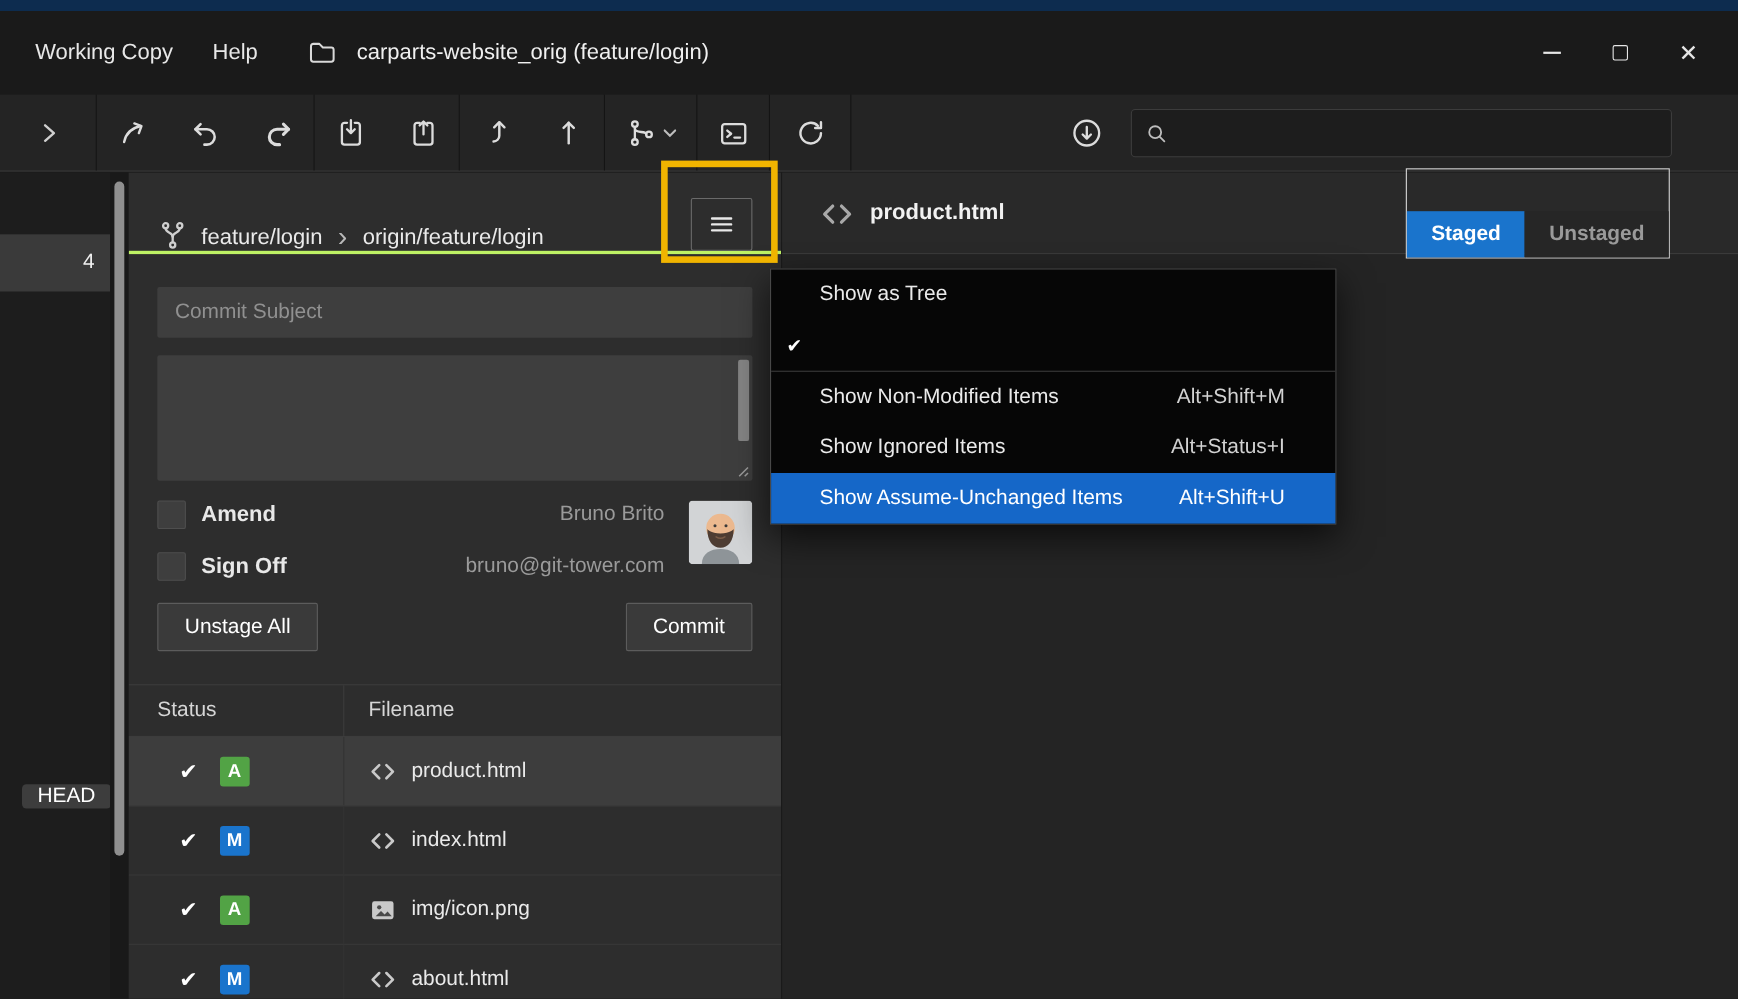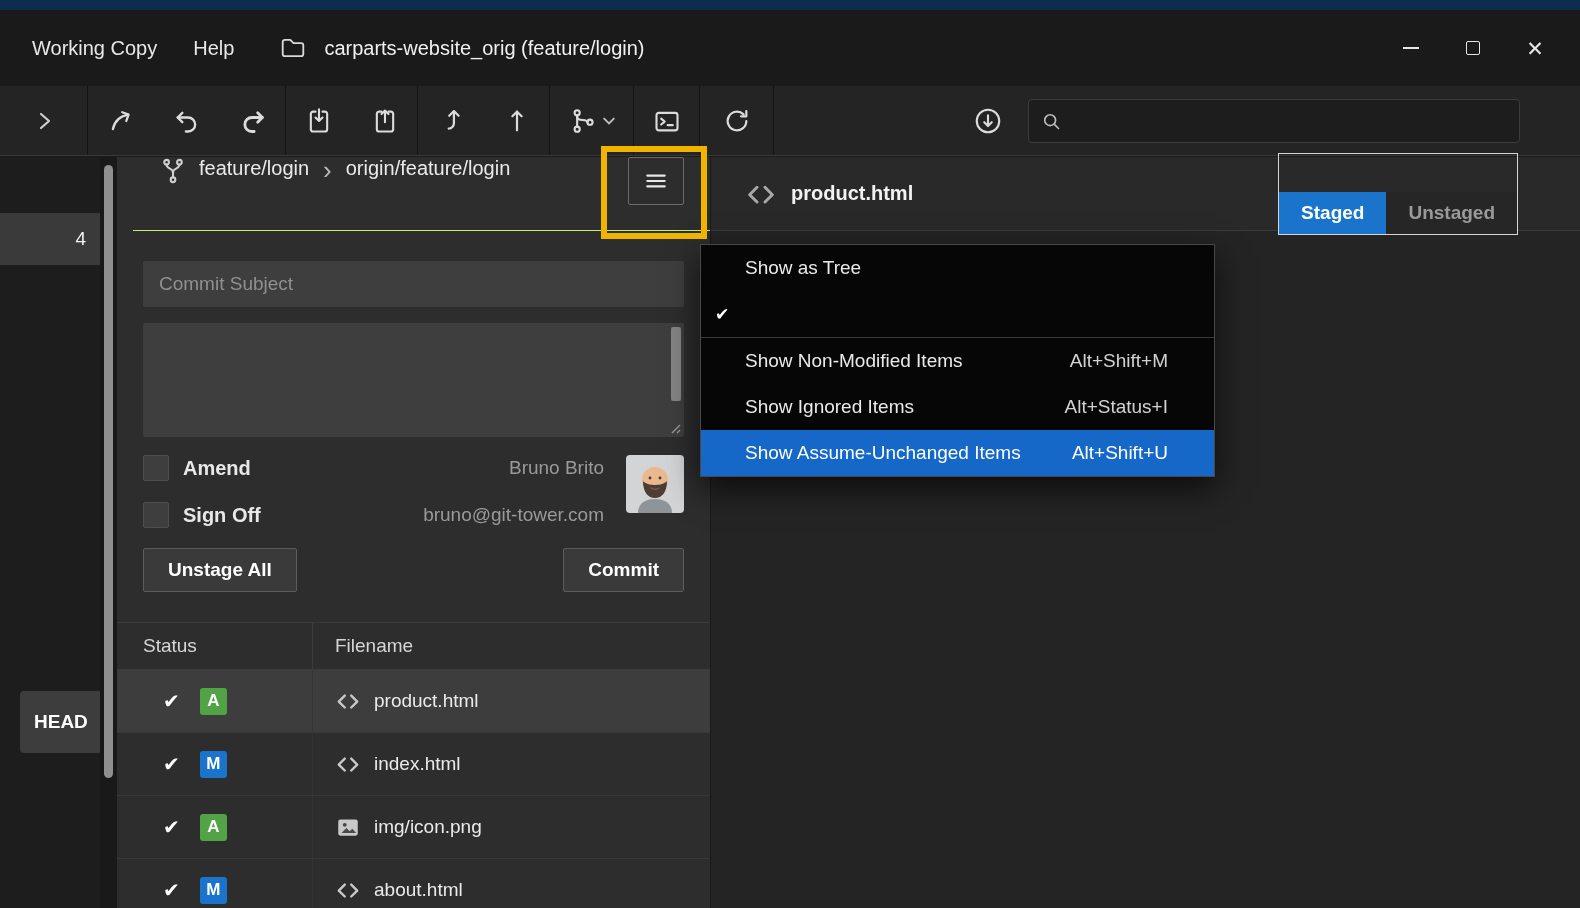--- a/index.html
+++ b/index.html
@@ -51,29 +51,29 @@
   
   .main { position:absolute; left:0; top:157px; width:100%; bottom:0; background:#242424; }
 
   .rail { position:absolute; left:0; top:0; bottom:0; width:100px; background:#1d1d1d; }
   .commit-row {
     position:absolute; left:0; top:56px; width:100px; height:52px; background:#3a3a3a;
     display:flex; align-items:center; justify-content:flex-end; padding-right:14px;
     color:#f0f0f0; font-size:19px;
   }
   .head-badge {
-    position:absolute; left:20px; top:534px; background:#3d3d3d; border-radius:4px;
-    padding:20px 14px; font-weight:bold; font-size:19px; color:#fff;
+    position:absolute; left:20px; top:556px; background:#3d3d3d; border-radius:4px;
+    padding:0 14px; font-weight:normal; font-size:19px; color:#fff;
   }
   .scrollstrip { position:absolute; left:100px; top:0; bottom:0; width:17px; background:#191919; }
   .scroll-thumb { position:absolute; left:4px; top:8px; width:9px; height:613px; background:#8f8f8f; border-radius:5px; }
 
   
   .workpanel { position:absolute; left:117px; top:0; bottom:0; width:593px; background:#2d2d2d; overflow:hidden; }
-  .branchbar { height:74px; border-bottom:1px solid #bef264; display:flex; align-items:flex-start; padding:0 26px; gap:12px;margin-left:16px; }
+  .branchbar { height:74px; border-bottom:3px solid #bef264; display:flex; align-items:flex-end; padding:0 26px; gap:12px; }
   .branch-name { font-size:20px; color:#eaeaea; }
   .crumb-chev { font-size:26px; color:#b9b9b9; line-height:1; margin:0 2px; }
   .listmode-btn {
     margin-left:auto; width:56px; height:48px; background:#2d2d2d;
     border:1px solid #6a6a6a; border-radius:2px; display:flex; align-items:center; justify-content:center;
   }
 
   .commit-area { padding:30px 26px 0; }
   .subject-input {
     width:100%; height:46px; background:#3e3e3e; border:none; outline:none; border-radius:2px;
@@ -93,21 +93,21 @@
   .meta-left { display:flex; flex-direction:column; gap:21px; }
   .chk-row { display:flex; align-items:center; gap:14px; height:26px; font-size:20px; color:#e8e8e8;font-weight:bold; }
   .checkbox { width:26px; height:26px; background:#3e3e3e; border:1px solid #4e4e4e; border-radius:2px; }
   .meta-right { flex:1; display:flex; flex-direction:column; gap:21px; align-items:flex-end; color:#9a9a9a; font-size:19px; }
   .meta-right div { height:26px; display:flex; align-items:center; }
   .avatar { width:58px; height:58px; margin-left:22px; border-radius:4px; overflow:hidden; flex:none; }
 
   .actions { display:flex; justify-content:space-between; }
   .gbtn {
     height:44px; padding:0 24px; background:#3a3a3a; border:1px solid #5c5c5c; border-radius:2px;
-    color:#fff; font-weight:bold; font-size:19px; font-family:"Liberation Sans",sans-serif;
+    color:#fff; font-weight:normal; font-size:19px; font-family:"Liberation Sans",sans-serif;
     display:flex; align-items:center;
   }
 
   .filetable { margin-top:30px; }
   .thead { display:flex; height:48px; border-top:1px solid #3c3c3c; border-bottom:1px solid #3c3c3c; color:#d6d6d6; font-size:19px; }
   .col-status { width:196px; display:flex; align-items:center; padding-left:26px; border-right:1px solid #3c3c3c; }
   .col-file { flex:1; display:flex; align-items:center; padding-left:22px; }
   .trow { display:flex; height:63px; border-bottom:1px solid #383838; }
   .trow.selected { background:#3d3d3d; }
   .cell-status { width:196px; display:flex; align-items:center; padding-left:46px; gap:20px; border-right:1px solid #343434; }

